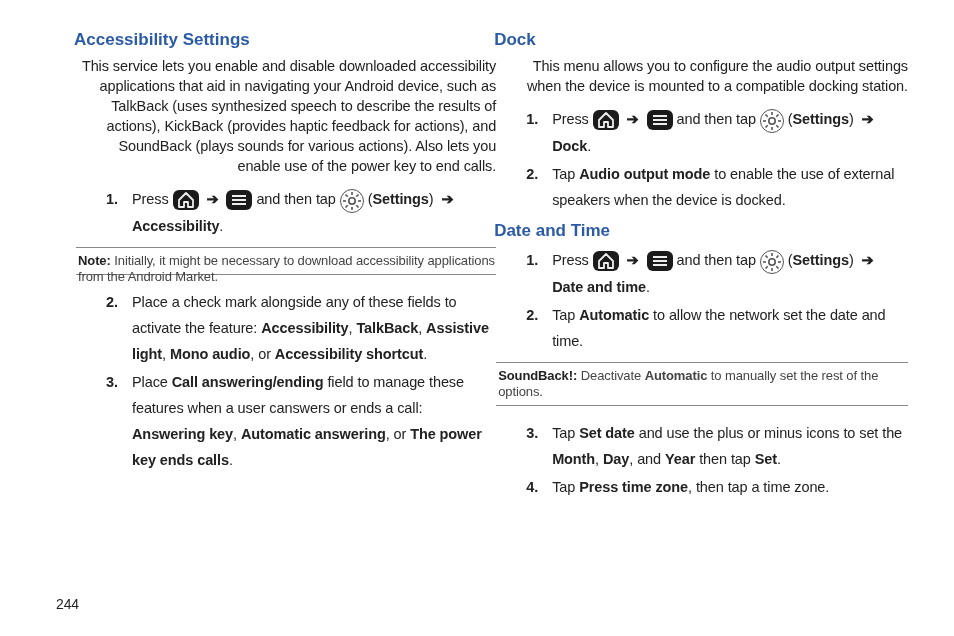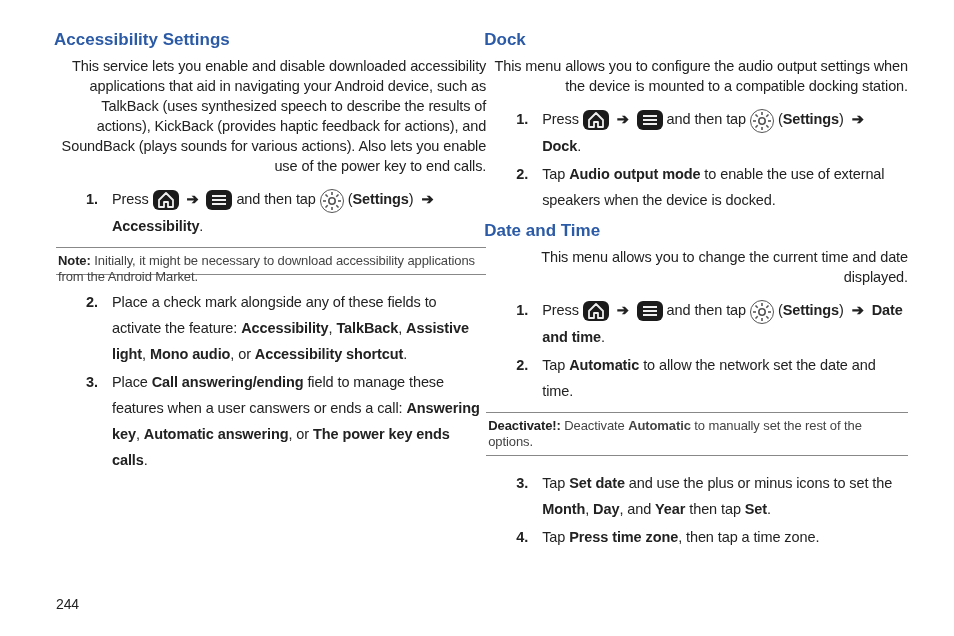--- a/index.html
+++ b/index.html
@@ -14,20 +14,21 @@
     font-family:"Helvetica Neue",Arial,sans-serif;
     font-stretch:condensed;
     color:var(--ink);
     letter-spacing:-0.1px;
   }
   .page{
     display:flex;
     padding:30px 46px 0 56px;
     box-sizing:border-box;
     height:100%;
+    margin-left:20px;
   }
   .col{flex:1;min-width:0;}
   .col.left{flex:1.02;}
   .col.right{flex:1;}
 
   h2.section{
     font-family:"Arial Black","Arial Bold",Arial,sans-serif;
     font-weight:900;
     color:var(--blue);
     font-size:17px;
@@ -227,21 +228,20 @@
       </li>
       <li>
         <span class="num">2.</span>
         <span class="body">
           <span>Tap </span><b>Audio output mode</b><span> to enable the use of external speakers when the device is docked.</span>
         </span>
       </li>
     </ol>
 
     <h2 class="section" style="margin-top:8px">Date and Time</h2>
-    <p class="lead">This menu allows you to change the current time and date displayed.</p>
 
     <ol class="steps">
       <li>
         <span class="num">1.</span>
         <span class="body">
           <span>Press </span>
           <span class="icon key">
                 <svg width="20" height="20" viewBox="0 0 20 20">
                   <use href="#svg-home"></use>
                 </svg>
@@ -265,21 +265,21 @@
       </li>
       <li>
         <span class="num">2.</span>
         <span class="body">
           <span>Tap </span><b>Automatic</b><span> to allow the network set the date and time.</span>
         </span>
       </li>
     </ol>
 
     <div class="notebox imp">
-      <span class="tag">Deactivate!:</span>
+      <span class="tag">SoundBack!:</span>
       <span>Deactivate </span><b>Automatic</b><span> to manually set the rest of the options.</span>
     </div>
 
     <ol class="steps">
       <li>
         <span class="num">3.</span>
         <span class="body">
           <span>Tap </span><b>Set date</b><span> and use the plus or minus icons to set the </span><b>Month</b><span>, </span><b>Day</b><span>, and </span><b>Year</b><span> then tap </span><b>Set</b><span>.</span>
         </span>
       </li>

